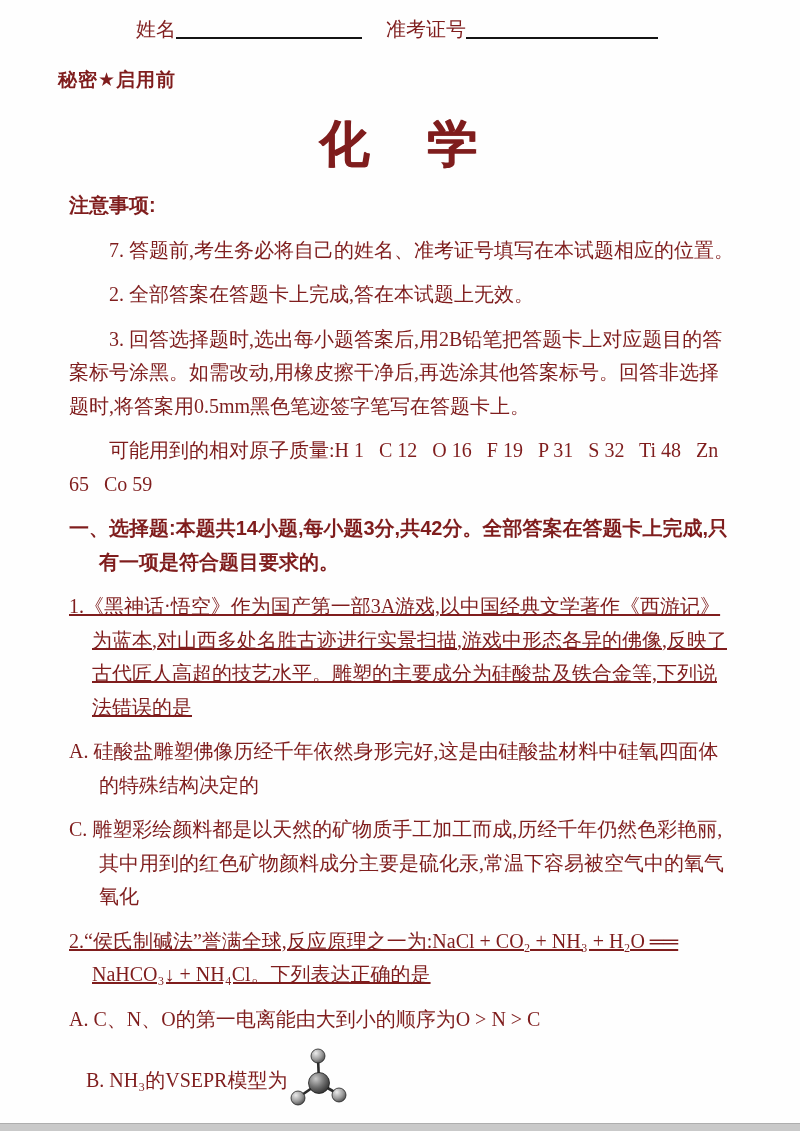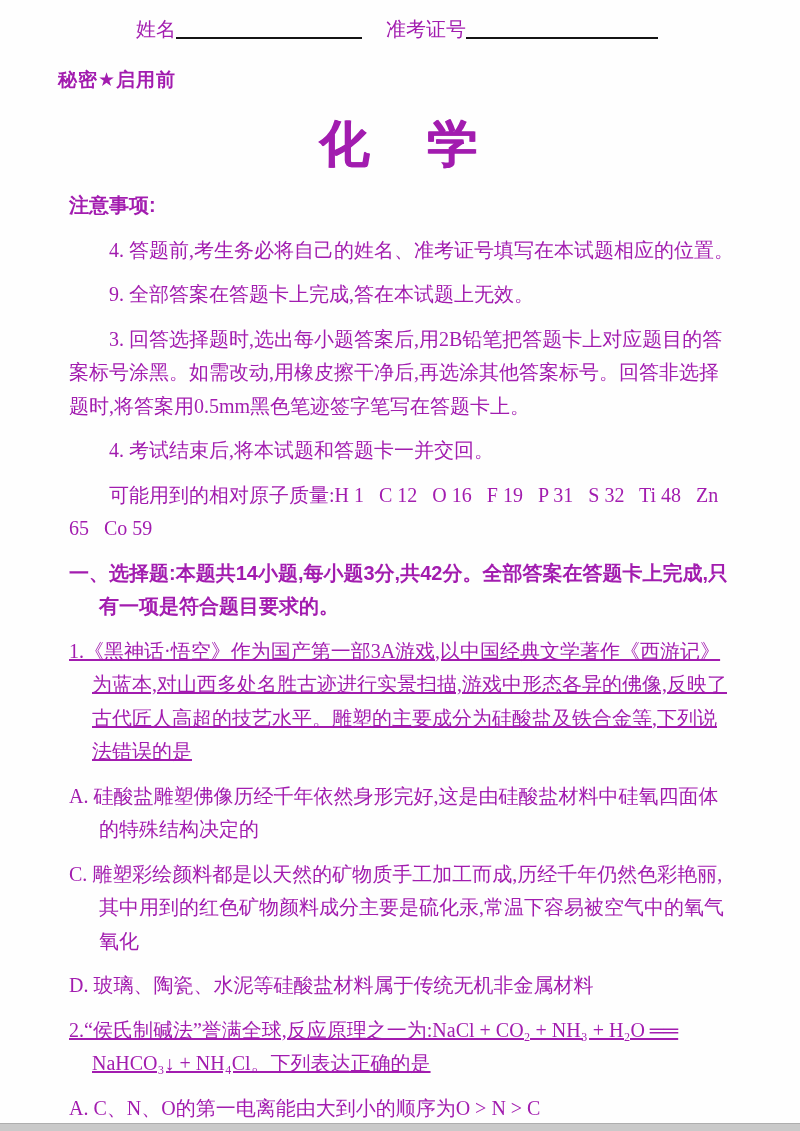--- a/index.html
+++ b/index.html
@@ -1,21 +1,21 @@
 <!DOCTYPE html>
 <html><head>
 <meta charset="utf-8">
 <style>
   html, body { margin: 0; padding: 0; background: #ffffff; }
   .page {
     position: relative;
     width: 800px;
     height: 1131px;
     background: #fefefe;
-    color: #a21caf;
+    color: #7f1d1d;
     font-family: "Liberation Serif", "DejaVu Serif", serif;
     font-size: 20px;
     overflow: hidden;
   }
   
   .header-row {
     padding-top: 16px;
     margin-left: 136px;
     font-size: 20px;
     white-space: nowrap;
@@ -97,32 +97,30 @@
     <span>姓名</span><span class="blank-line blank-name"></span><span>准考证号</span><span class="blank-line blank-no"></span>
   </div>
 
   <div class="secret">秘密★启用前</div>
 
   <div class="title">化　学</div>
 
   <div class="content">
 
     <p class="bold-hei notice-heading">注意事项:</p>
-    <p class="notice-item">4. 答题前,考生务必将自己的姓名、准考证号填写在本试题相应的位置。</p>
-    <p class="notice-item">9. 全部答案在答题卡上完成,答在本试题上无效。</p>
+    <p class="notice-item">7. 答题前,考生务必将自己的姓名、准考证号填写在本试题相应的位置。</p>
+    <p class="notice-item">2. 全部答案在答题卡上完成,答在本试题上无效。</p>
     <p class="notice-item">3. 回答选择题时,选出每小题答案后,用2B铅笔把答题卡上对应题目的答案标号涂黑。如需改动,用橡皮擦干净后,再选涂其他答案标号。回答非选择题时,将答案用0.5mm黑色笔迹签字笔写在答题卡上。</p>
-    <p class="notice-item">4. 考试结束后,将本试题和答题卡一并交回。</p>
     <p class="atomic-line">可能用到的相对原子质量:H 1   C 12   O 16   F 19   P 31   S 32   Ti 48   Zn 65   Co 59</p>
 
     <p class="bold-hei section-heading">一、选择题:本题共14小题,每小题3分,共42分。全部答案在答题卡上完成,只有一项是符合题目要求的。</p>
 
     <p class="question"><span>1.</span><span>《黑神话·悟空》作为国产第一部3A游戏,以中国经典文学著作《西游记》为蓝本,对山西多处名胜古迹进行实景扫描,游戏中形态各异的佛像,反映了古代匠人高超的技艺水平。雕塑的主要成分为硅酸盐及铁合金等,下列说法错误的是</span></p>
     <p class="option">A. 硅酸盐雕塑佛像历经千年依然身形完好,这是由硅酸盐材料中硅氧四面体的特殊结构决定的</p>
     <p class="option">C. 雕塑彩绘颜料都是以天然的矿物质手工加工而成,历经千年仍然色彩艳丽,其中用到的红色矿物颜料成分主要是硫化汞,常温下容易被空气中的氧气氧化</p>
-    <p class="option">D. 玻璃、陶瓷、水泥等硅酸盐材料属于传统无机非金属材料</p>
 
     <p class="question"><span>2.</span><span>“侯氏制碱法”誉满全球,反应原理之一为:NaCl + CO₂ + NH₃ + H₂O ══ NaHCO₃↓ + NH₄Cl。下列表达正确的是</span></p>
     <p class="option">A. C、N、O的第一电离能由大到小的顺序为O &gt; N &gt; C</p>
 
     <div class="option-row">
       <span>B. NH₃的VSEPR模型为</span>
       <svg class="molecule" width="62" height="64" viewBox="0 0 62 64" xmlns="http://www.w3.org/2000/svg">
         <defs>
           <radialGradient id="gradN" cx="35%" cy="30%" r="75%">
             <stop offset="0%" stop-color="#c9c9c9"></stop>

